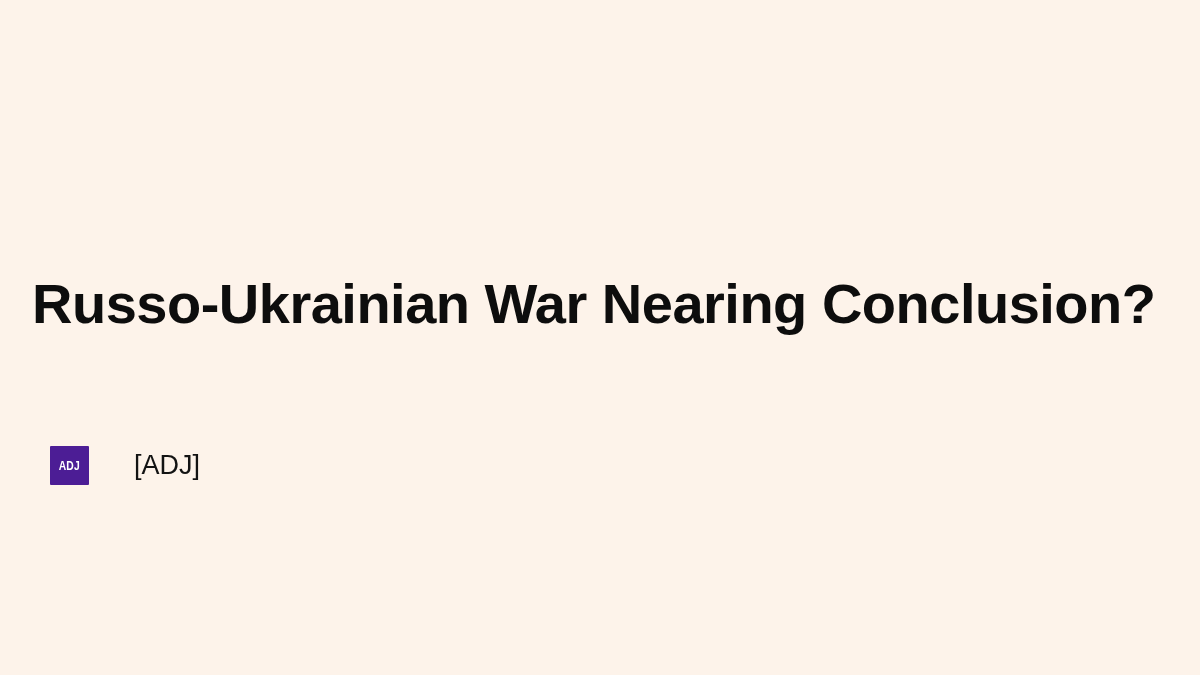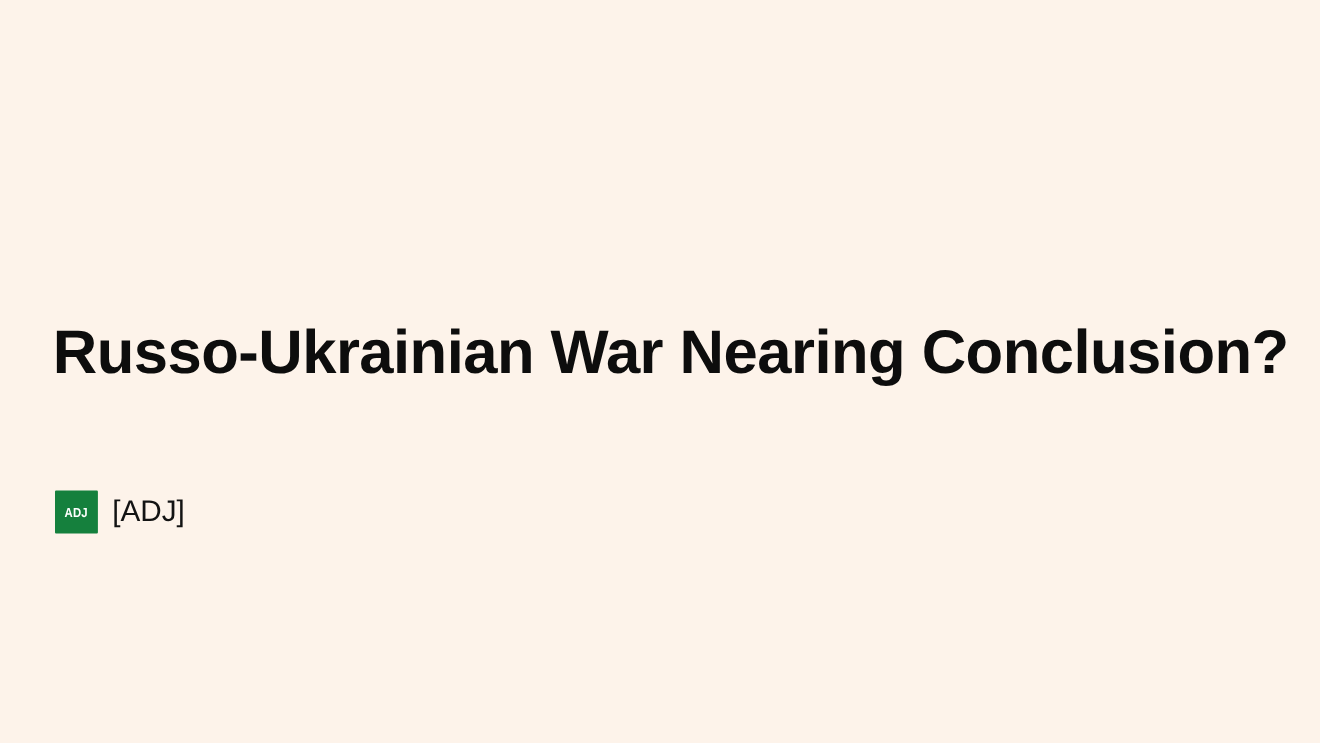--- a/index.html
+++ b/index.html
@@ -26,21 +26,21 @@
 
   
   .headline-block {
     position: absolute;
     left: 32px;
     top: 272px;
     width: 1145px;
   }
 
   .headline {
-    margin: 16px;
+    margin: 0;
     font-family: "Liberation Sans", "DejaVu Sans", sans-serif;
     font-size: 56px;
     line-height: 64px;
     font-weight: 700;
     letter-spacing: -0.5px;
     color: #0d0d0d;
     white-space: nowrap;
   }
 
   
@@ -49,21 +49,21 @@
     left: 50px;
     top: 446px;
     display: flex;
     align-items: center;
     gap: 13px;
   }
 
   .brand-badge {
     width: 39px;
     height: 39px;
-    background: #15803d;
+    background: #4c1d95;
     display: flex;
     align-items: center;
     justify-content: center;
     flex: 0 0 auto;
     border-radius: 1px;
   }
 
   .brand-badge-text {
     color: #ffffff;
     font-family: "Liberation Sans Narrow", "Liberation Sans", "DejaVu Sans", sans-serif;
@@ -75,20 +75,21 @@
   }
 
   .brand-name {
     font-family: "Liberation Sans", "DejaVu Sans", sans-serif;
     font-size: 27px;
     font-weight: 400;
     color: #131313;
     line-height: 1;
     letter-spacing: 0px;
     white-space: nowrap;
+    margin-left: 32px;
   }
 
   
   .url-line {
     position: absolute;
     left: 50px;
     top: 508px;
     font-family: "Liberation Sans", "DejaVu Sans", sans-serif;
     font-size: 19px;
     font-weight: 400;

